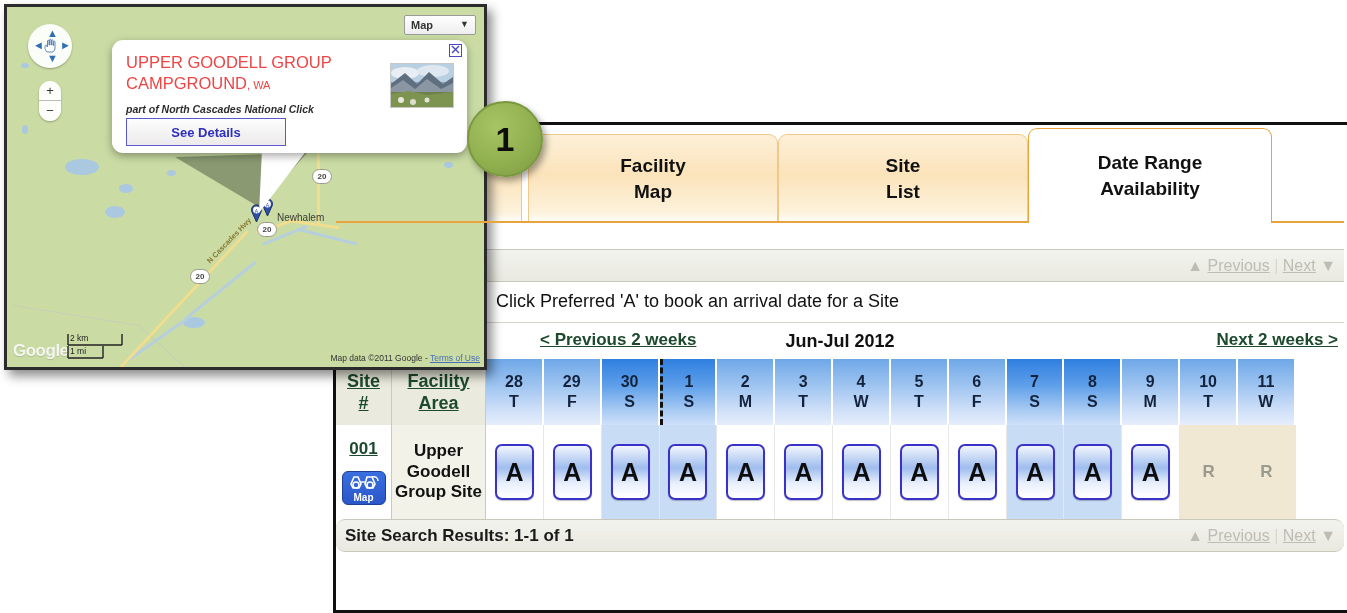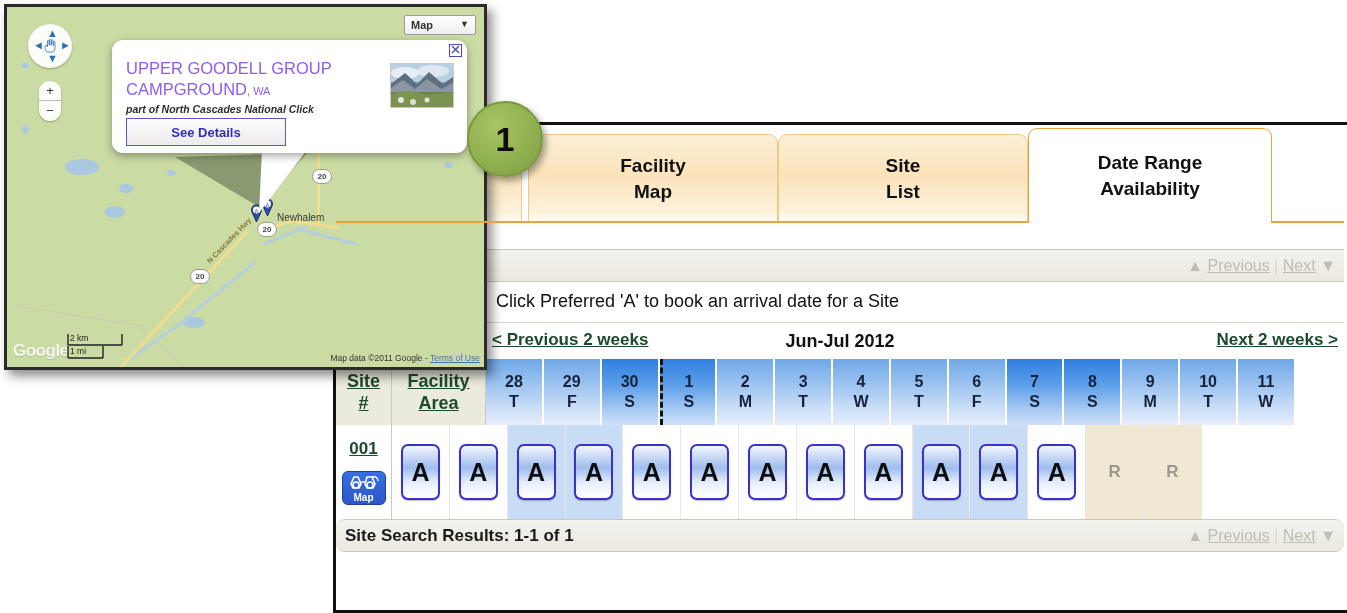--- a/index.html
+++ b/index.html
@@ -51,21 +51,21 @@
   .pager u{text-decoration:underline;}
   .pager .sep{color:#d8d8d0;}
 
   
   .hintline{position:absolute;left:0;top:158px;width:1008px;height:40px;background:#fff;
             border-bottom:1px solid #d6d6cc;box-sizing:border-box;}
   .hintline span{position:absolute;left:160px;top:8px;font-size:18px;color:#111;}
 
   
   .navline{position:absolute;left:0;top:198px;width:1008px;height:36px;background:#fff;}
-  .navline a{font-size:17px;color:#1d4a2c;text-decoration:underline;font-weight:bold;}
+  .navline a{font-size:17px;color:#1d4a2c;text-decoration:underline;font-weight:bold;padding-left:48px;}
   .nav-prev{position:absolute;left:156px;top:7px;}
   .nav-month{position:absolute;left:0;top:8px;width:1008px;text-align:center;
              font-size:18px;font-weight:bold;color:#111;}
   .nav-next{position:absolute;right:6px;top:7px;}
 
   
   .grid{position:absolute;left:0;top:234px;width:1008px;}
   .grow{display:flex;width:1008px;}
   .c-site{width:56px;flex:none;}
   .c-area{width:94px;flex:none;}
@@ -172,21 +172,21 @@
 
   
   .bubble{
     position:absolute;left:105px;top:33px;width:355px;height:113px;
     background:#fff;border-radius:11px;box-shadow:0 3px 8px rgba(0,0,0,.35);
   }
   .bubble-tail{
     position:absolute;left:0;top:0;width:483px;height:366px;pointer-events:none;
   }
   .b-title{position:absolute;left:14px;top:12px;width:258px;font-size:16.5px;
-           color:#8b5cf6;line-height:1.28;margin-top:6px;}
+           color:#ef4444;line-height:1.28;}
   .b-title .st{font-size:11px;}
   .b-sub{position:absolute;left:14px;top:63px;font-size:10.5px;font-style:italic;
          font-weight:bold;color:#2c2c2c;}
   .b-btn{position:absolute;left:14px;top:78px;width:158px;height:26px;border-radius:0;
          border:1px solid #5a5ad0;background:linear-gradient(to bottom,#fdfdfd,#eceaea);
          display:flex;align-items:center;justify-content:center;
          font-size:13px;font-weight:bold;color:#2e2ec0;}
   .b-photo{position:absolute;right:13px;top:23px;width:62px;height:43px;
            border:1px solid #c8c8c8;overflow:hidden;background:#89a0b8;}
   .b-close{position:absolute;right:5px;top:4px;width:11px;height:11px;
@@ -342,20 +342,21 @@
                 <path d="M19 3 L24 3 L27 10 L25 14 L19 14 L17 10 Z" fill="none" stroke="#fff" stroke-width="1.6"></path>
                 <circle cx="8" cy="11" r="3" fill="none" stroke="#fff" stroke-width="1.6"></circle>
                 <circle cx="22" cy="11" r="3" fill="none" stroke="#fff" stroke-width="1.6"></circle>
                 <path d="M13 8 L17 8" stroke="#fff" stroke-width="1.4"></path>
                 <path d="M24 3 C28 2 30 4 30 7" fill="none" stroke="#fff" stroke-width="1.4"></path>
               </svg>
             </span>
             <span class="word">Map</span>
           </div>
         </div>
+        <div class="c-area cell-area">Upper Goodell Group Site</div>
       <div class="c-day cell">
             <div class="abtn">A</div>
           </div>
           <div class="c-day cell">
             <div class="abtn">A</div>
           </div>
           <div class="c-day cell weekend">
             <div class="abtn">A</div>
           </div>
           <div class="c-day cell weekend">

